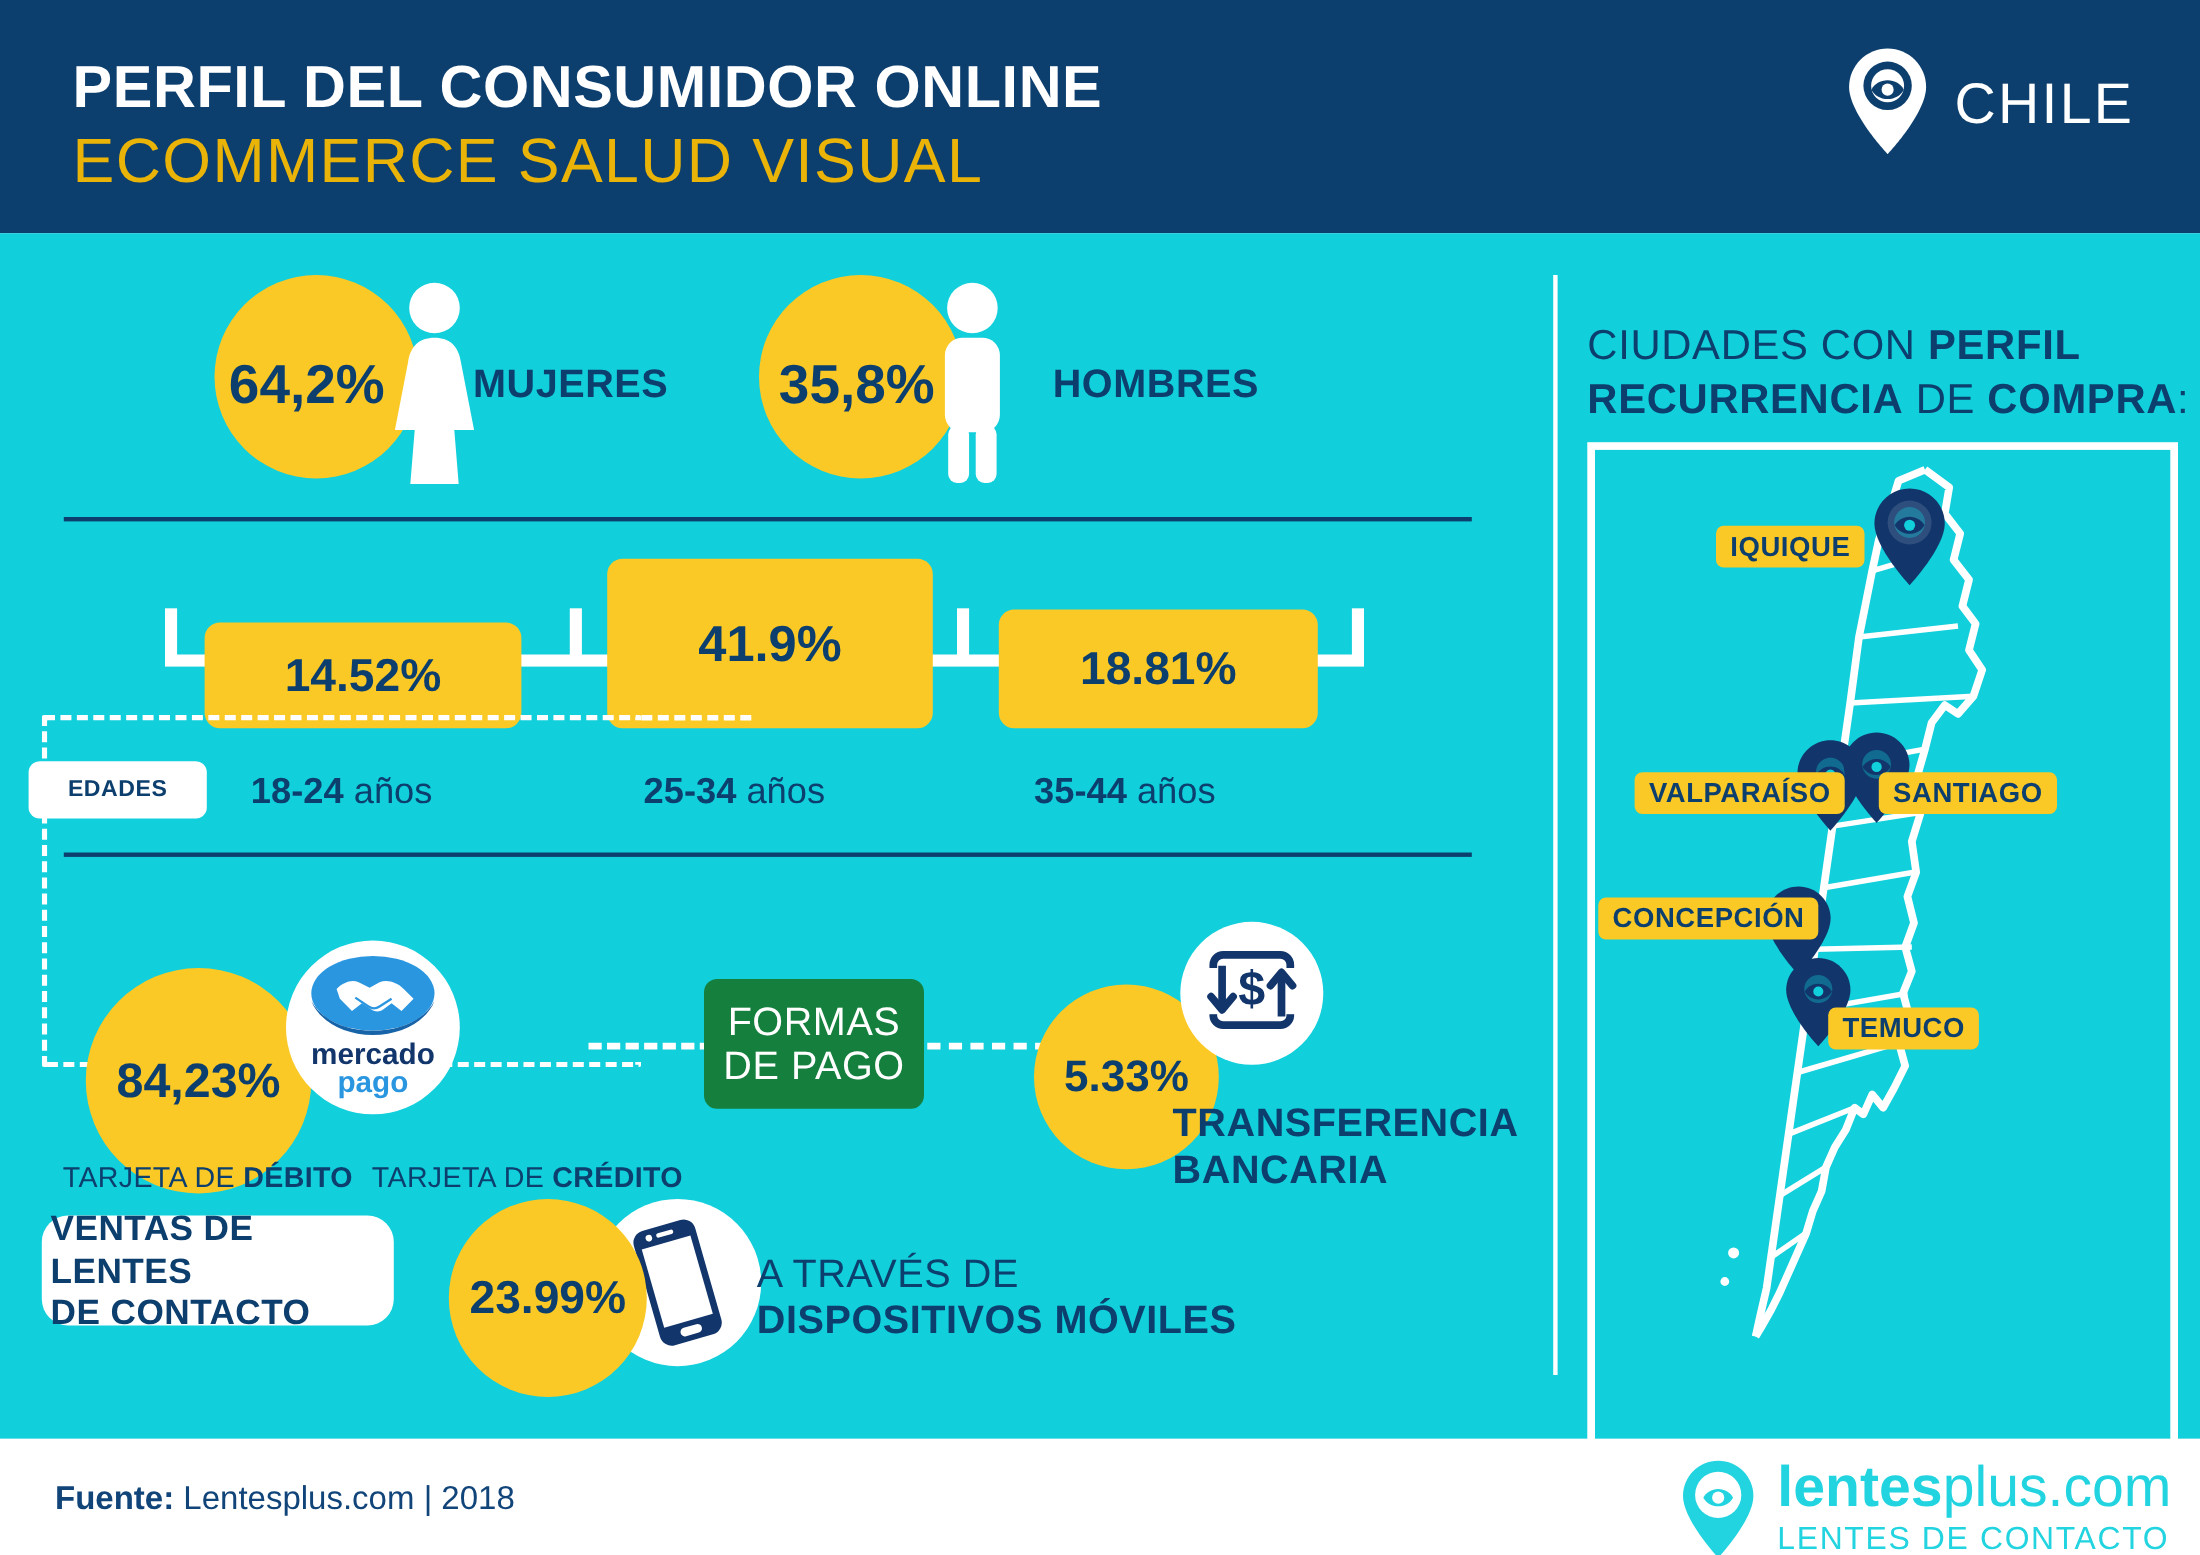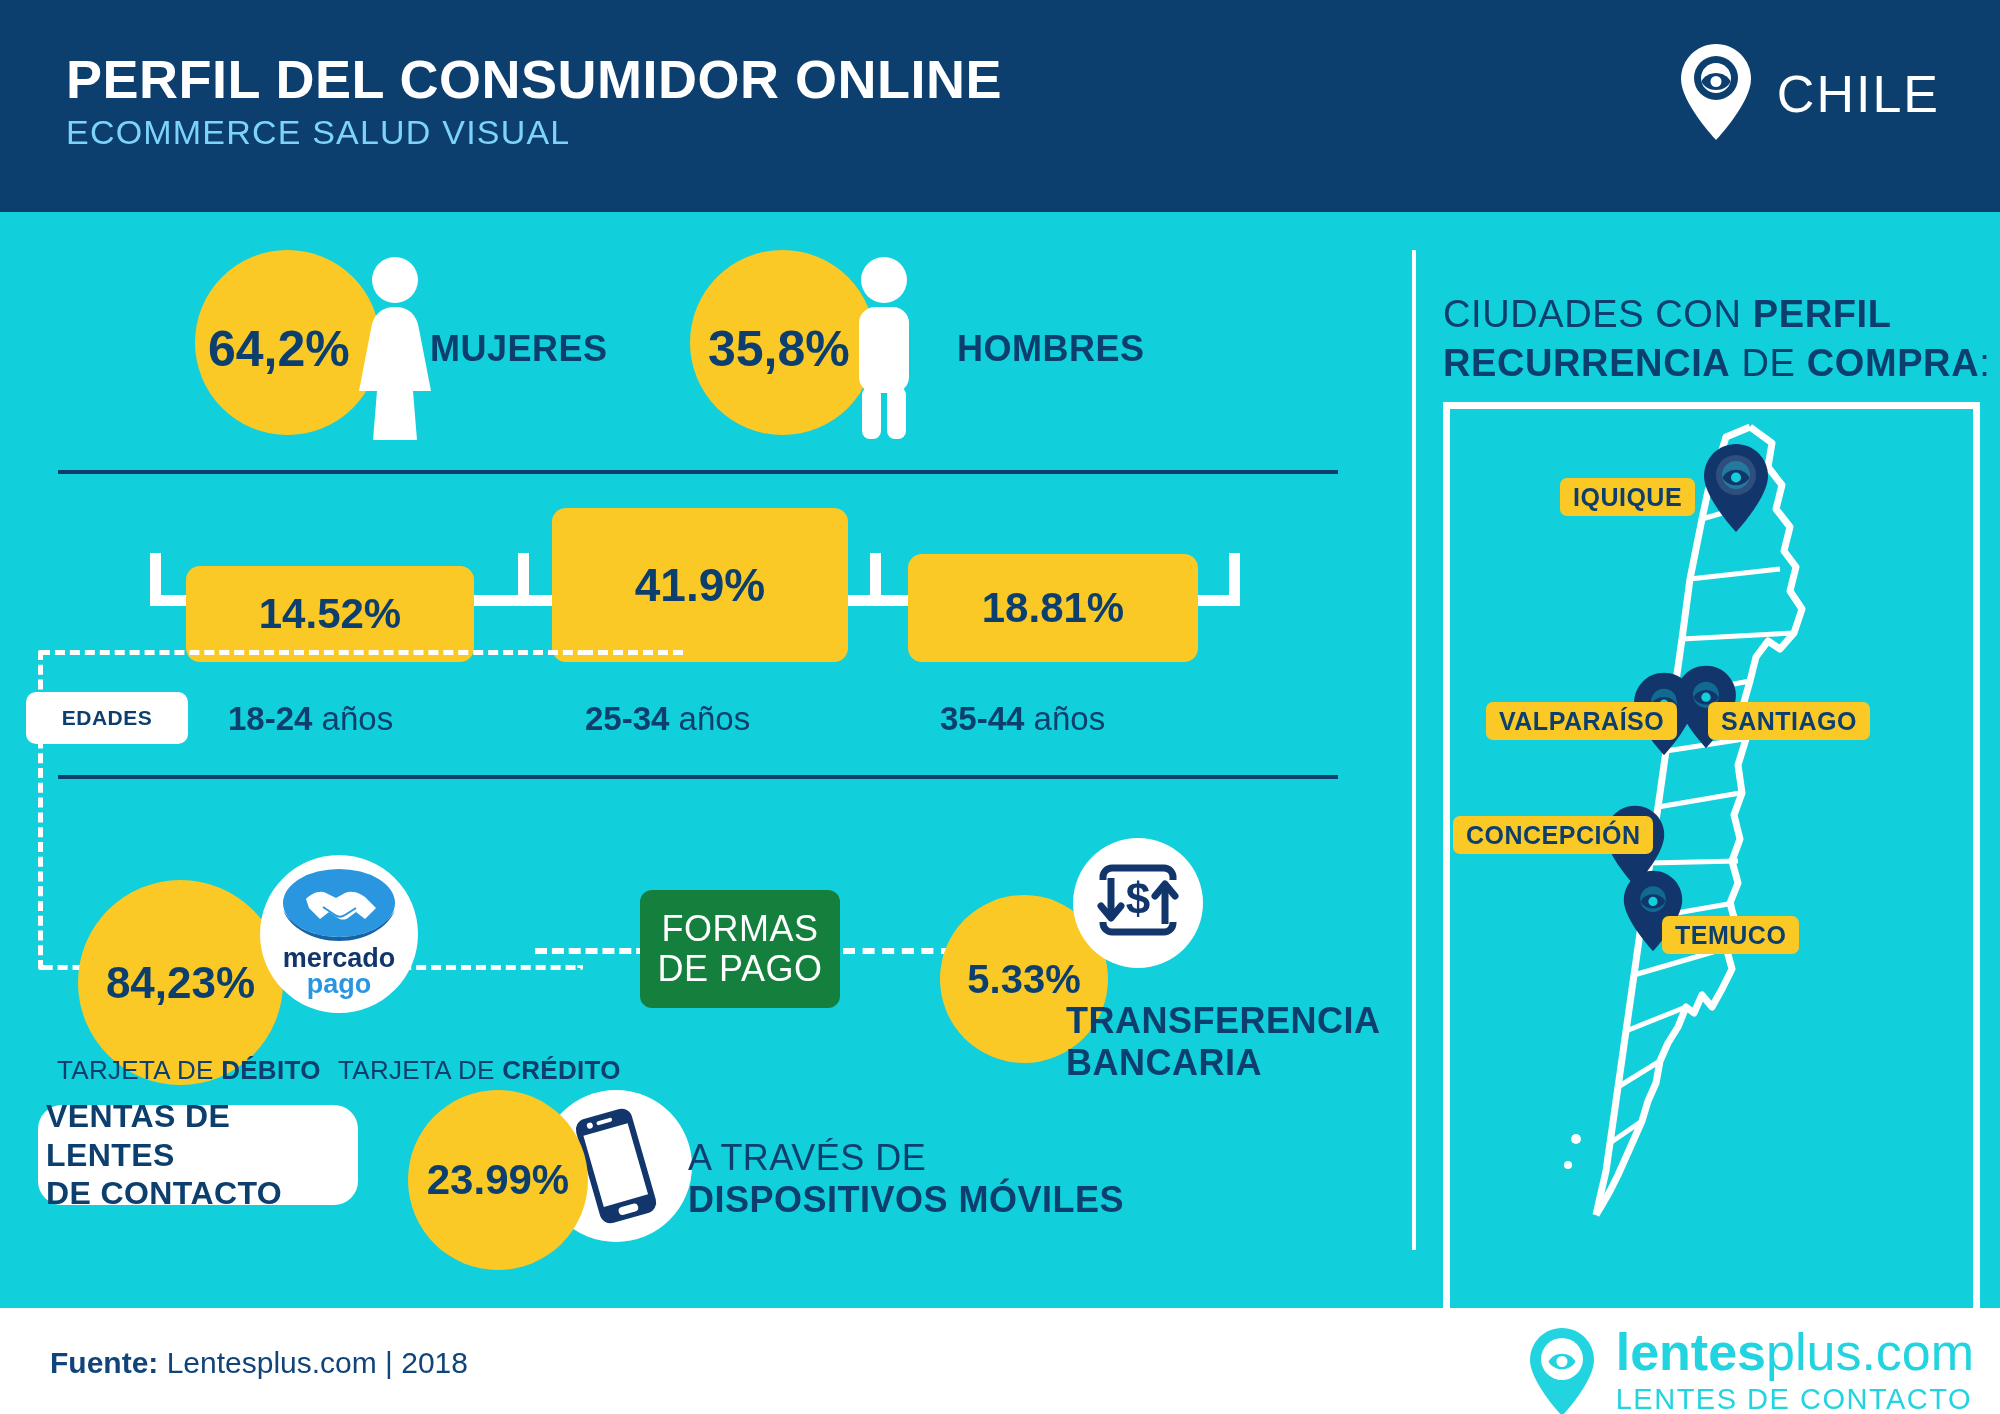--- a/index.html
+++ b/index.html
@@ -20,21 +20,21 @@
     position: absolute; left: 0; top: 0; width: 2000px; height: 212px;
     background: #0d3f6e;
   }
   #title-main {
     position: absolute; left: 66px; top: 48px;
     font-size: 54px; font-weight: bold; color: #ffffff;
     letter-spacing: 0.5px;
   }
   #title-sub {
     position: absolute; left: 66px; top: 113px;
-    font-size: 34px; font-weight: normal; color: #7dd3fc;
+    font-size: 57px; font-weight: normal; color: #eab308;
     letter-spacing: 1.2px;
   }
   #chile-badge {
     position: absolute; right: 60px; top: 42px;
     display: flex; align-items: center; gap: 22px;
   }
   #chile-label {
     font-size: 52px; color: #ffffff; letter-spacing: 2px;
   }
 

